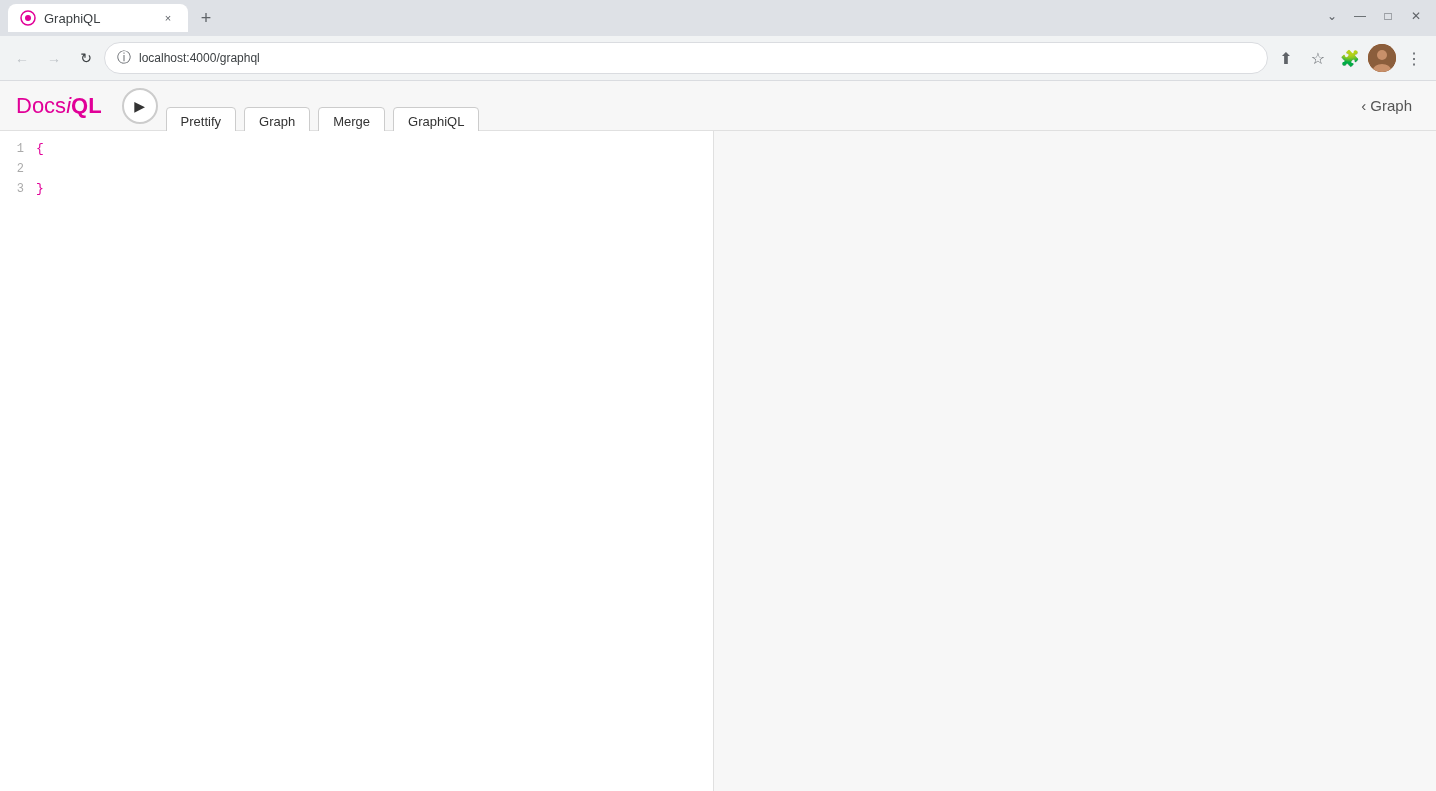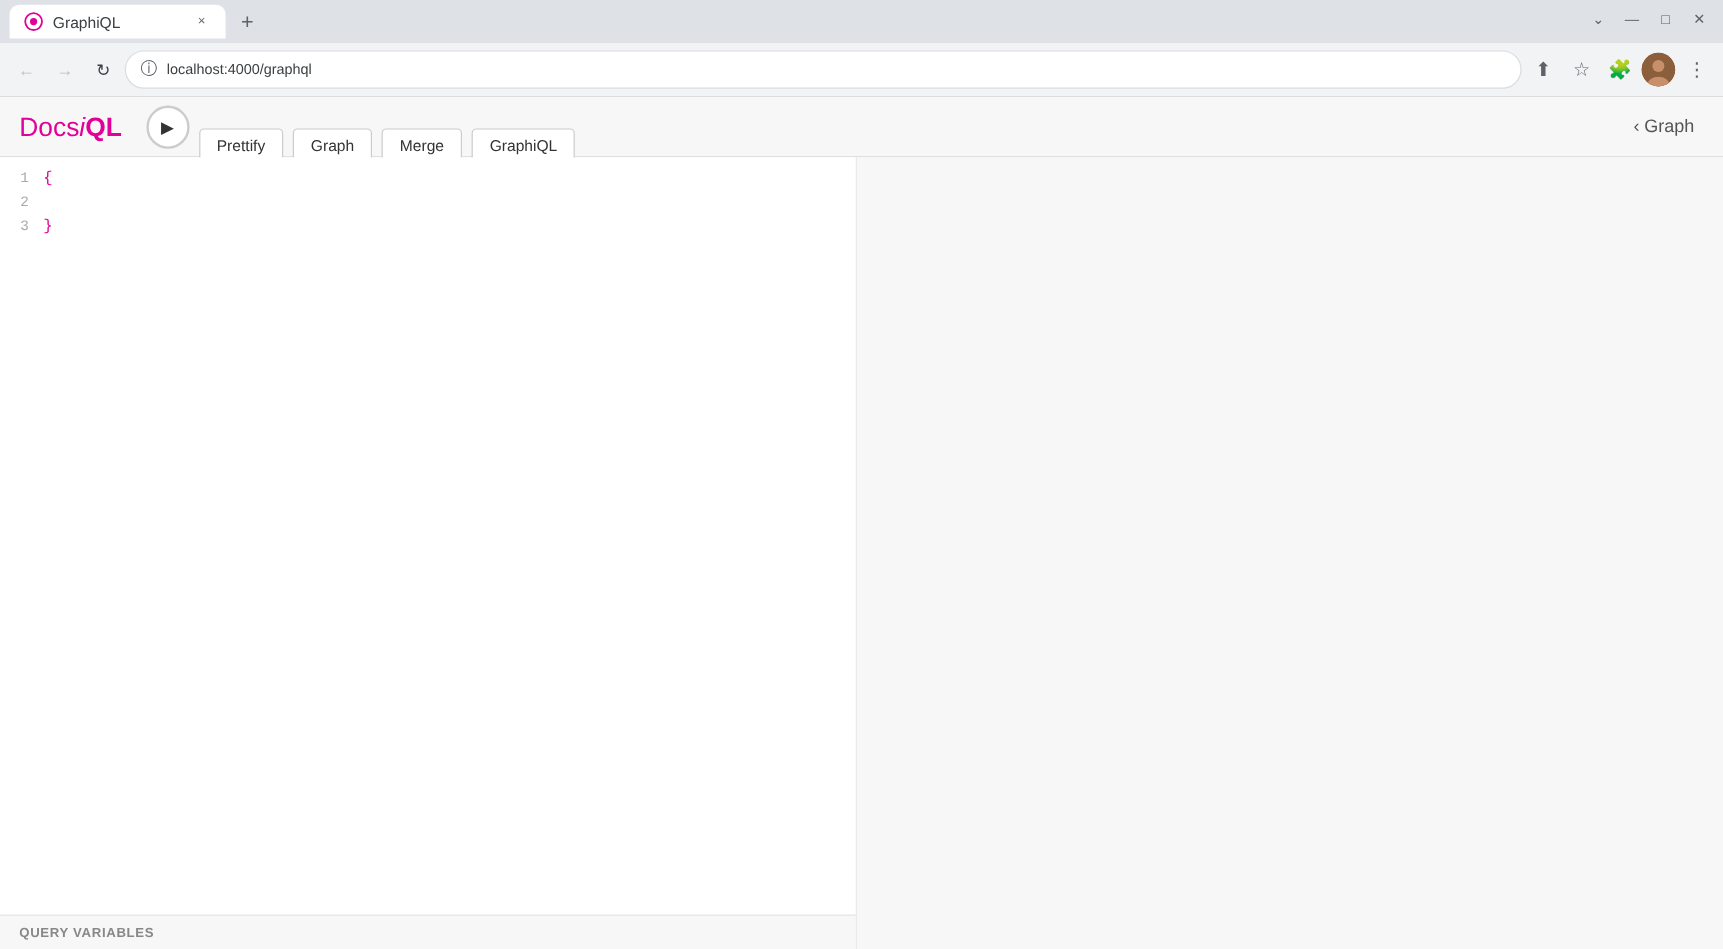--- a/index.html
+++ b/index.html
@@ -387,20 +387,17 @@
         <div class="code-line">
           <span class="line-number">2</span>
           <span class="line-content"></span>
         </div>
         <div class="code-line">
           <span class="line-number">3</span>
           <span class="line-content brace-color">}</span>
         </div>
       </div>
 
-      <div class="query-variables-bar">
-        <span class="query-variables-label">QUERY VARIABLES</span>
-      </div>
     </div>
 
     <div class="response-panel"></div>
   </div>
 </div>
 
 </body></html>

